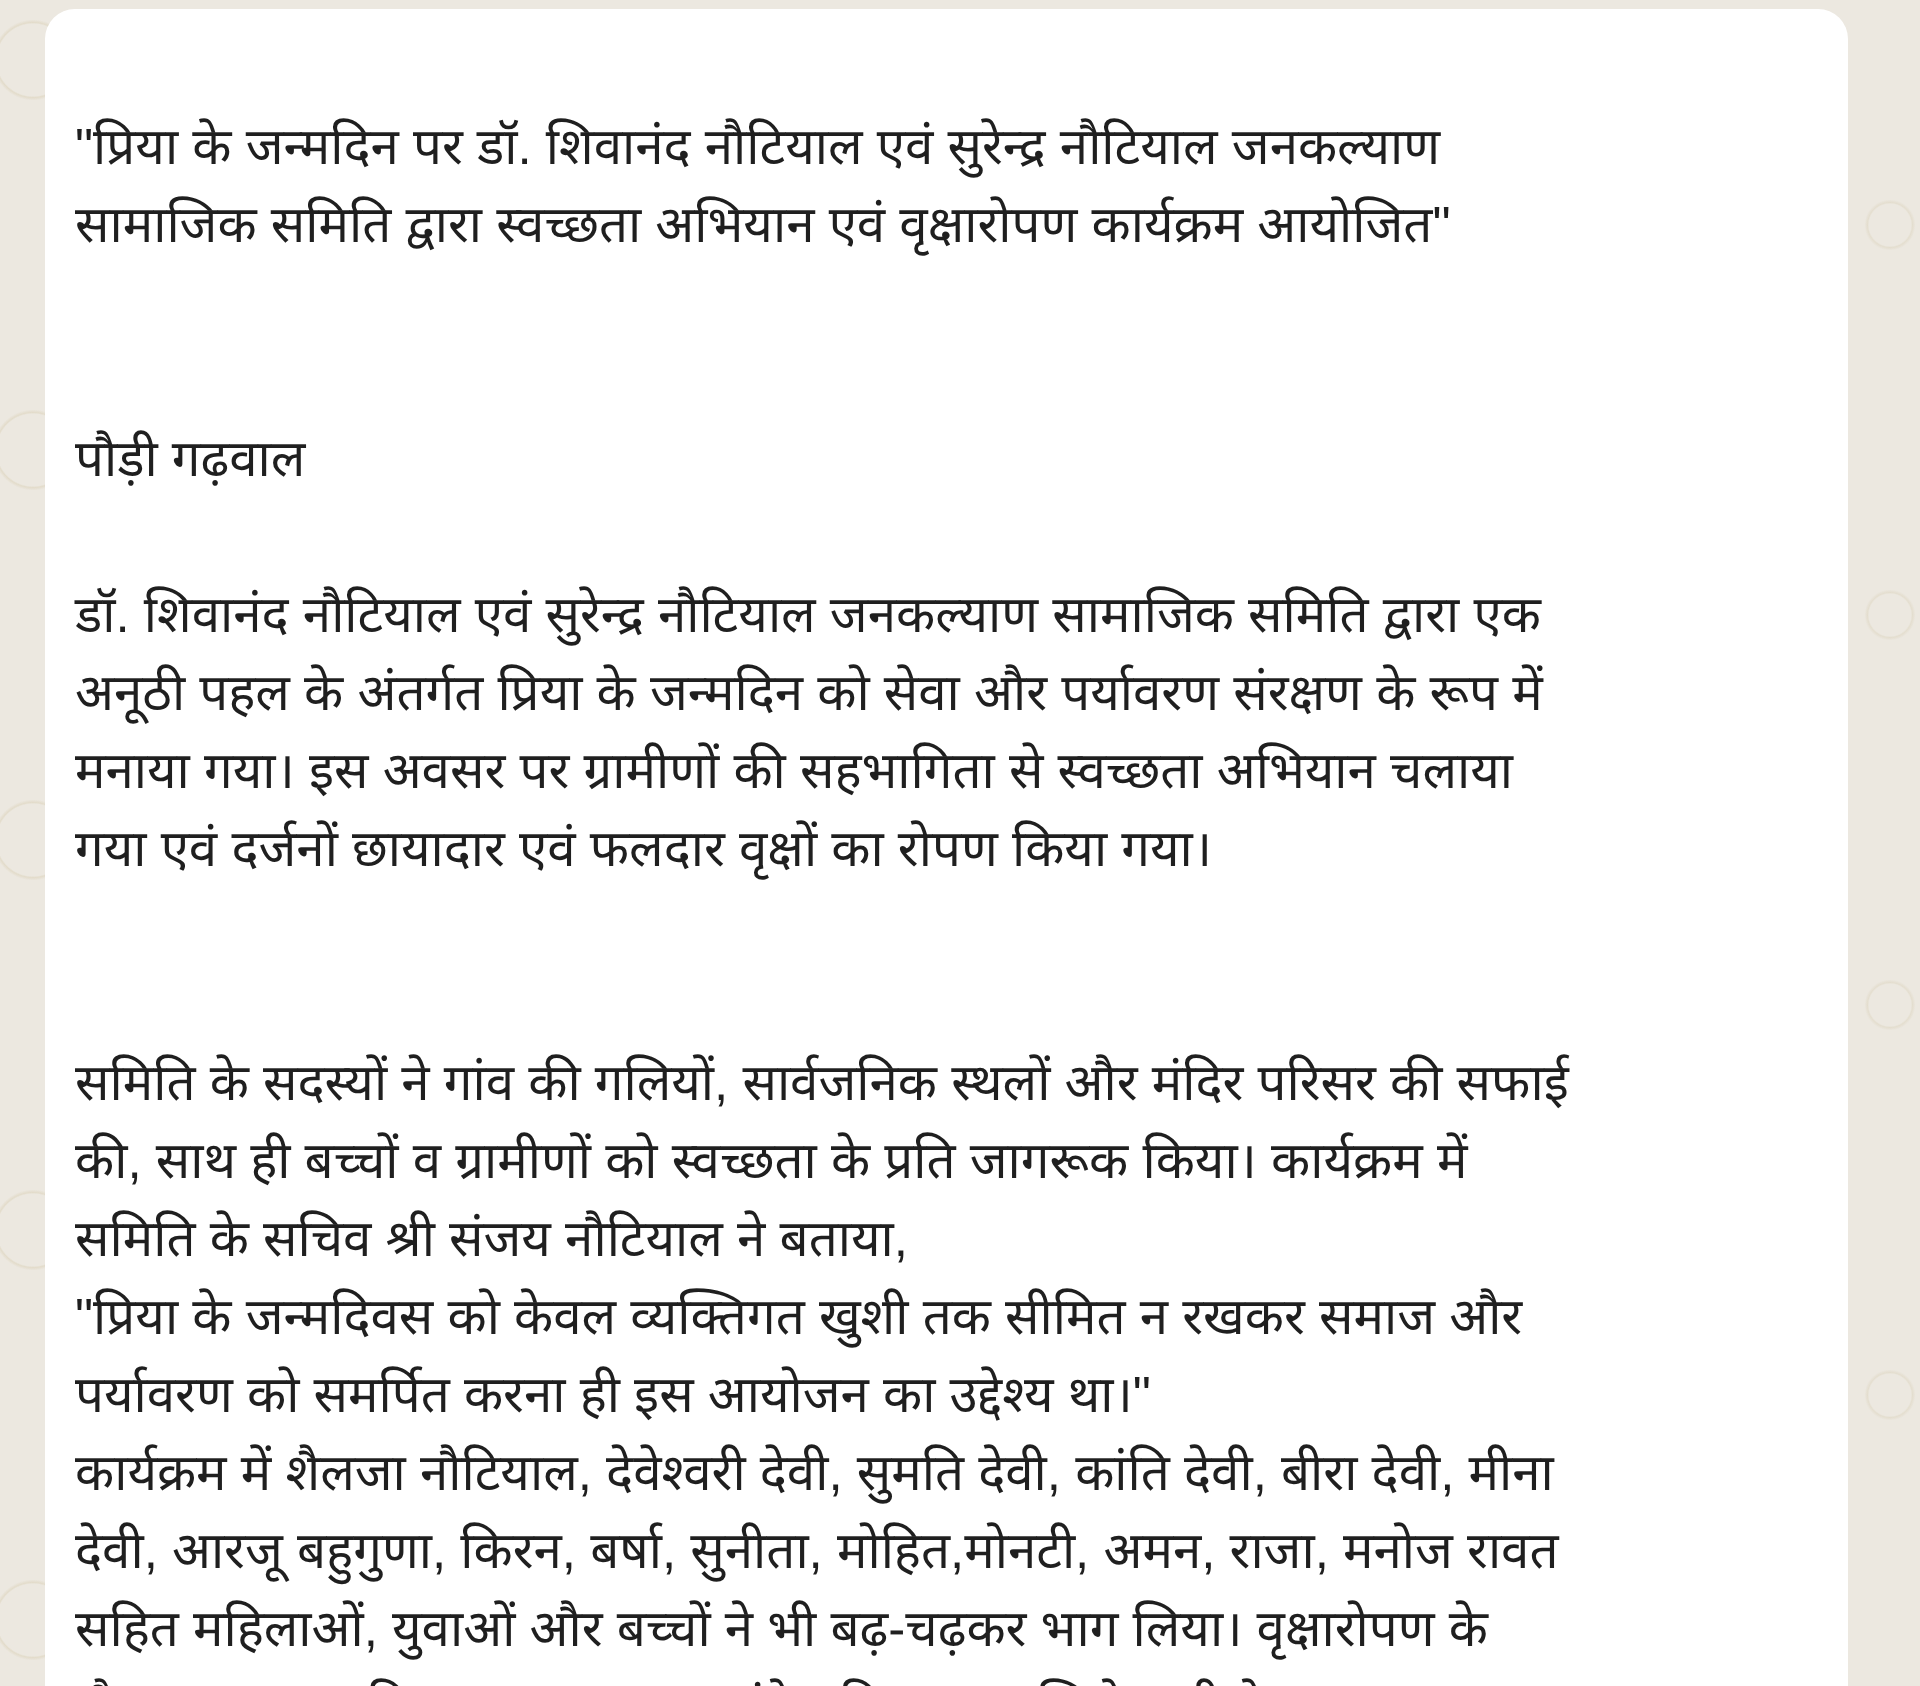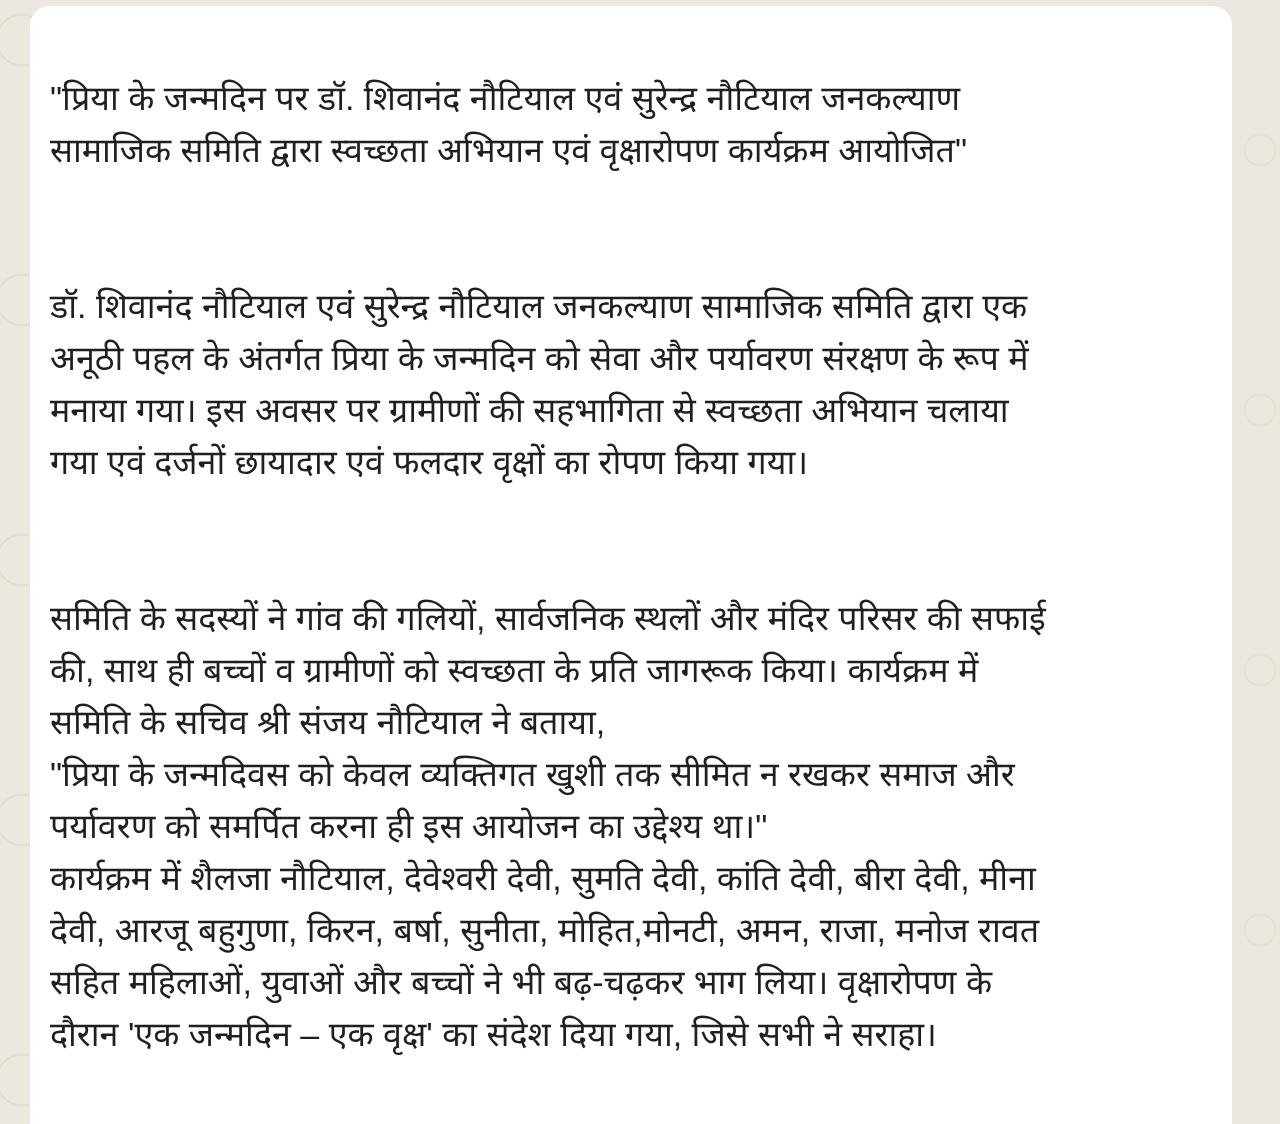--- a/index.html
+++ b/index.html
@@ -56,20 +56,21 @@
 </style>
 </head>
 <body>
 
 <div class="wallpaper"></div>
 
 <div class="card">
   <div class="doc">
     <div class="block">"प्रिया के जन्मदिन पर डॉ. शिवानंद नौटियाल एवं सुरेन्द्र नौटियाल जनकल्याण
 सामाजिक समिति द्वारा स्वच्छता अभियान एवं वृक्षारोपण कार्यक्रम आयोजित"</div>
+    <div class="block tight">पौड़ी गढ़वाल</div>
     <div class="block">डॉ. शिवानंद नौटियाल एवं सुरेन्द्र नौटियाल जनकल्याण सामाजिक समिति द्वारा एक
 अनूठी पहल के अंतर्गत प्रिया के जन्मदिन को सेवा और पर्यावरण संरक्षण के रूप में
 मनाया गया। इस अवसर पर ग्रामीणों की सहभागिता से स्वच्छता अभियान चलाया
 गया एवं दर्जनों छायादार एवं फलदार वृक्षों का रोपण किया गया।</div>
     <div class="block">समिति के सदस्यों ने गांव की गलियों, सार्वजनिक स्थलों और मंदिर परिसर की सफाई
 की, साथ ही बच्चों व ग्रामीणों को स्वच्छता के प्रति जागरूक किया। कार्यक्रम में
 समिति के सचिव श्री संजय नौटियाल ने बताया,
 "प्रिया के जन्मदिवस को केवल व्यक्तिगत खुशी तक सीमित न रखकर समाज और
 पर्यावरण को समर्पित करना ही इस आयोजन का उद्देश्य था।"
 कार्यक्रम में शैलजा नौटियाल, देवेश्वरी देवी, सुमति देवी, कांति देवी, बीरा देवी, मीना

